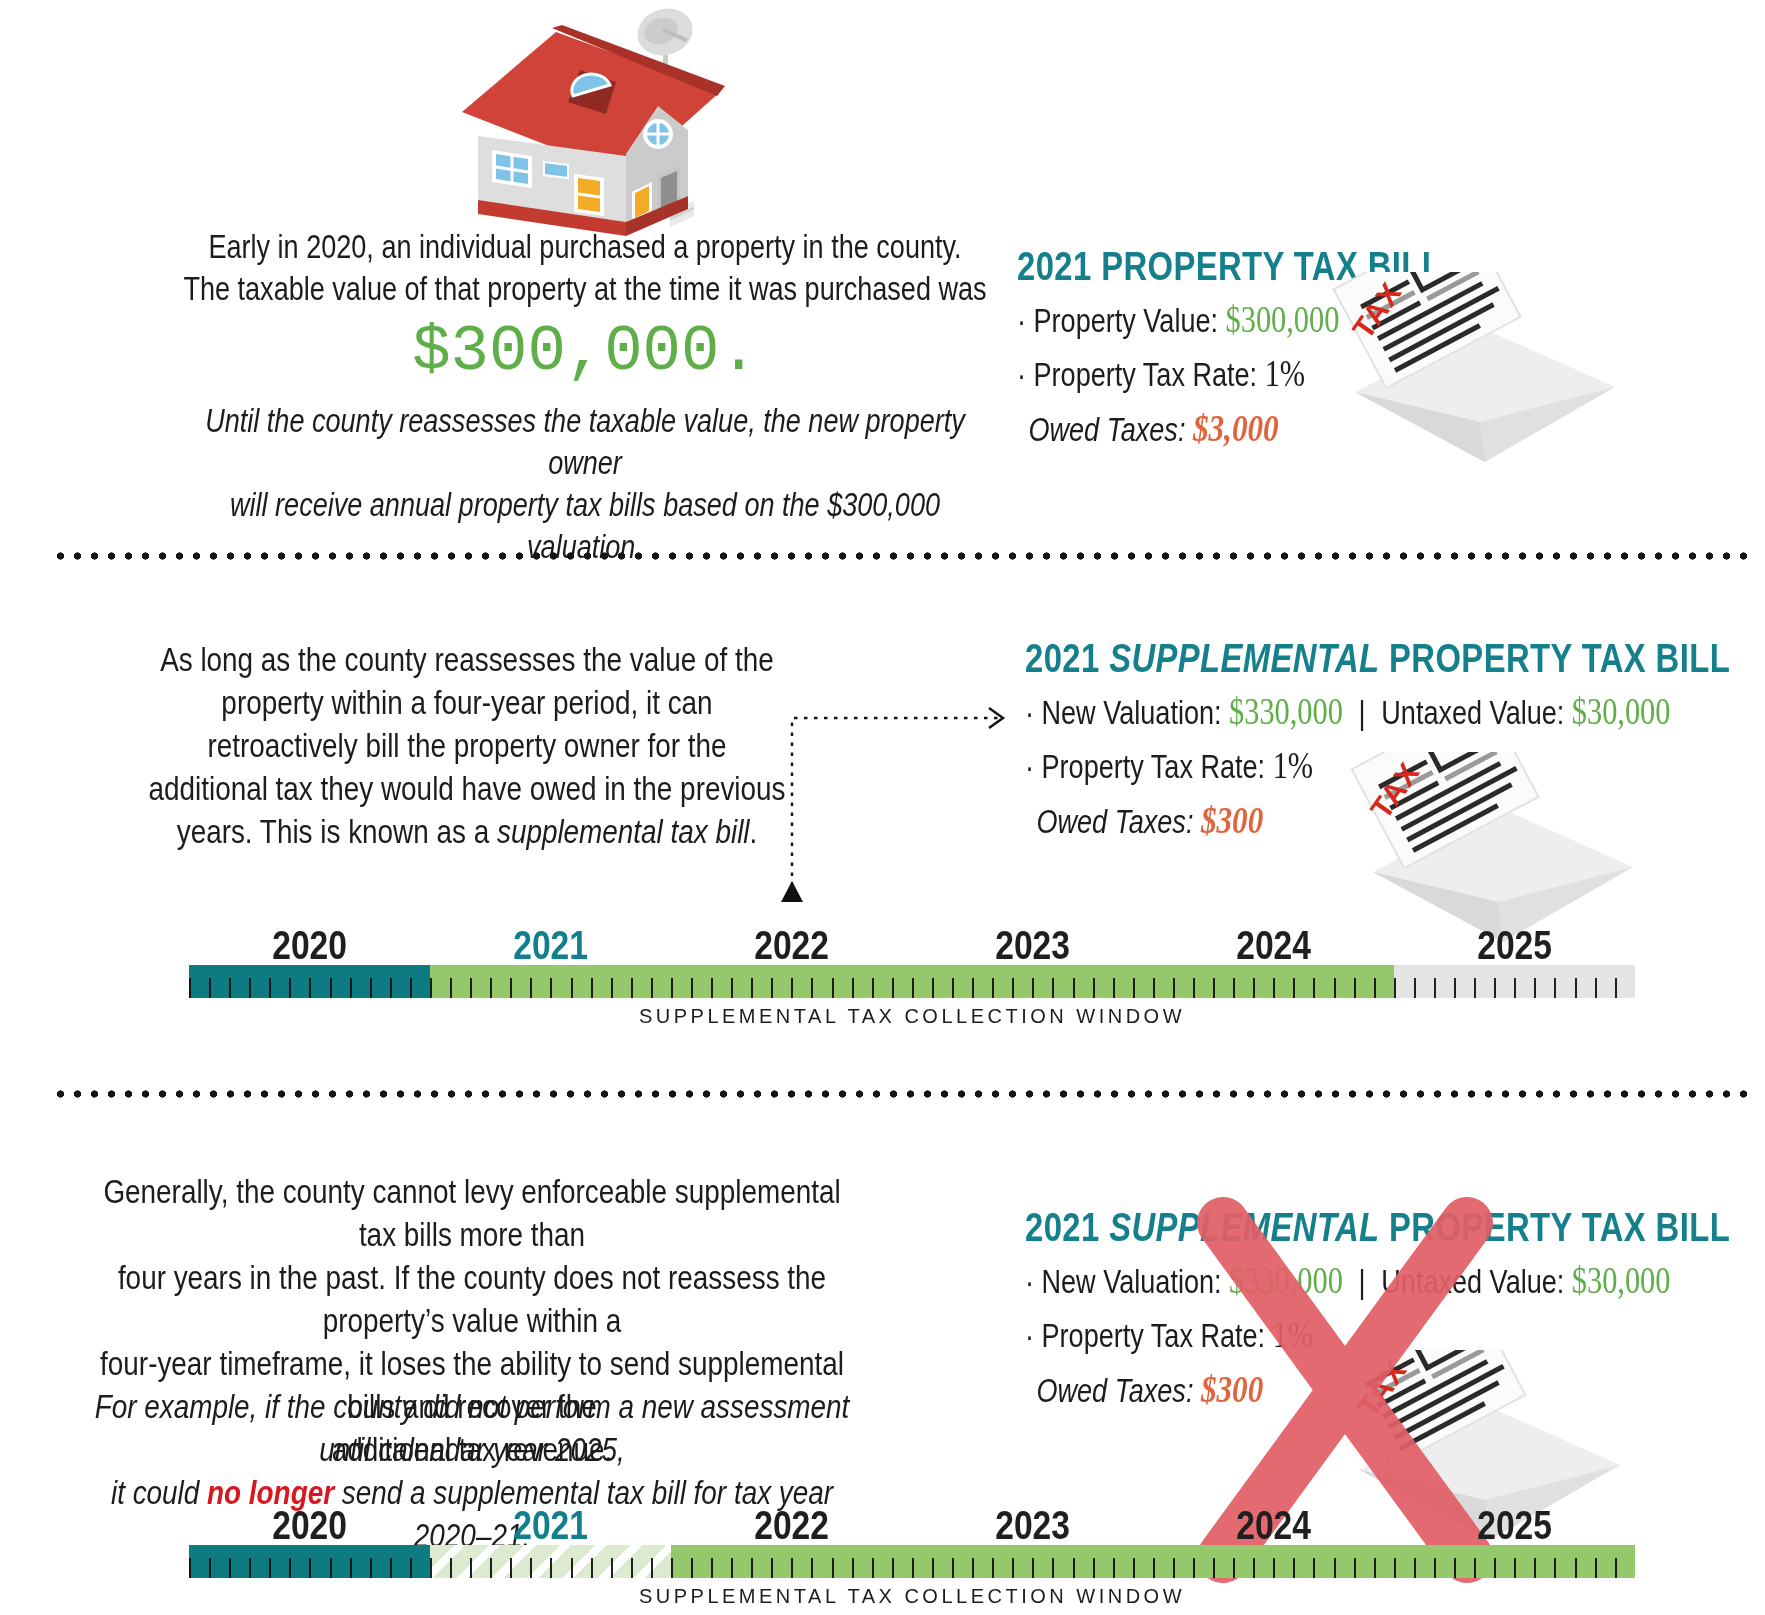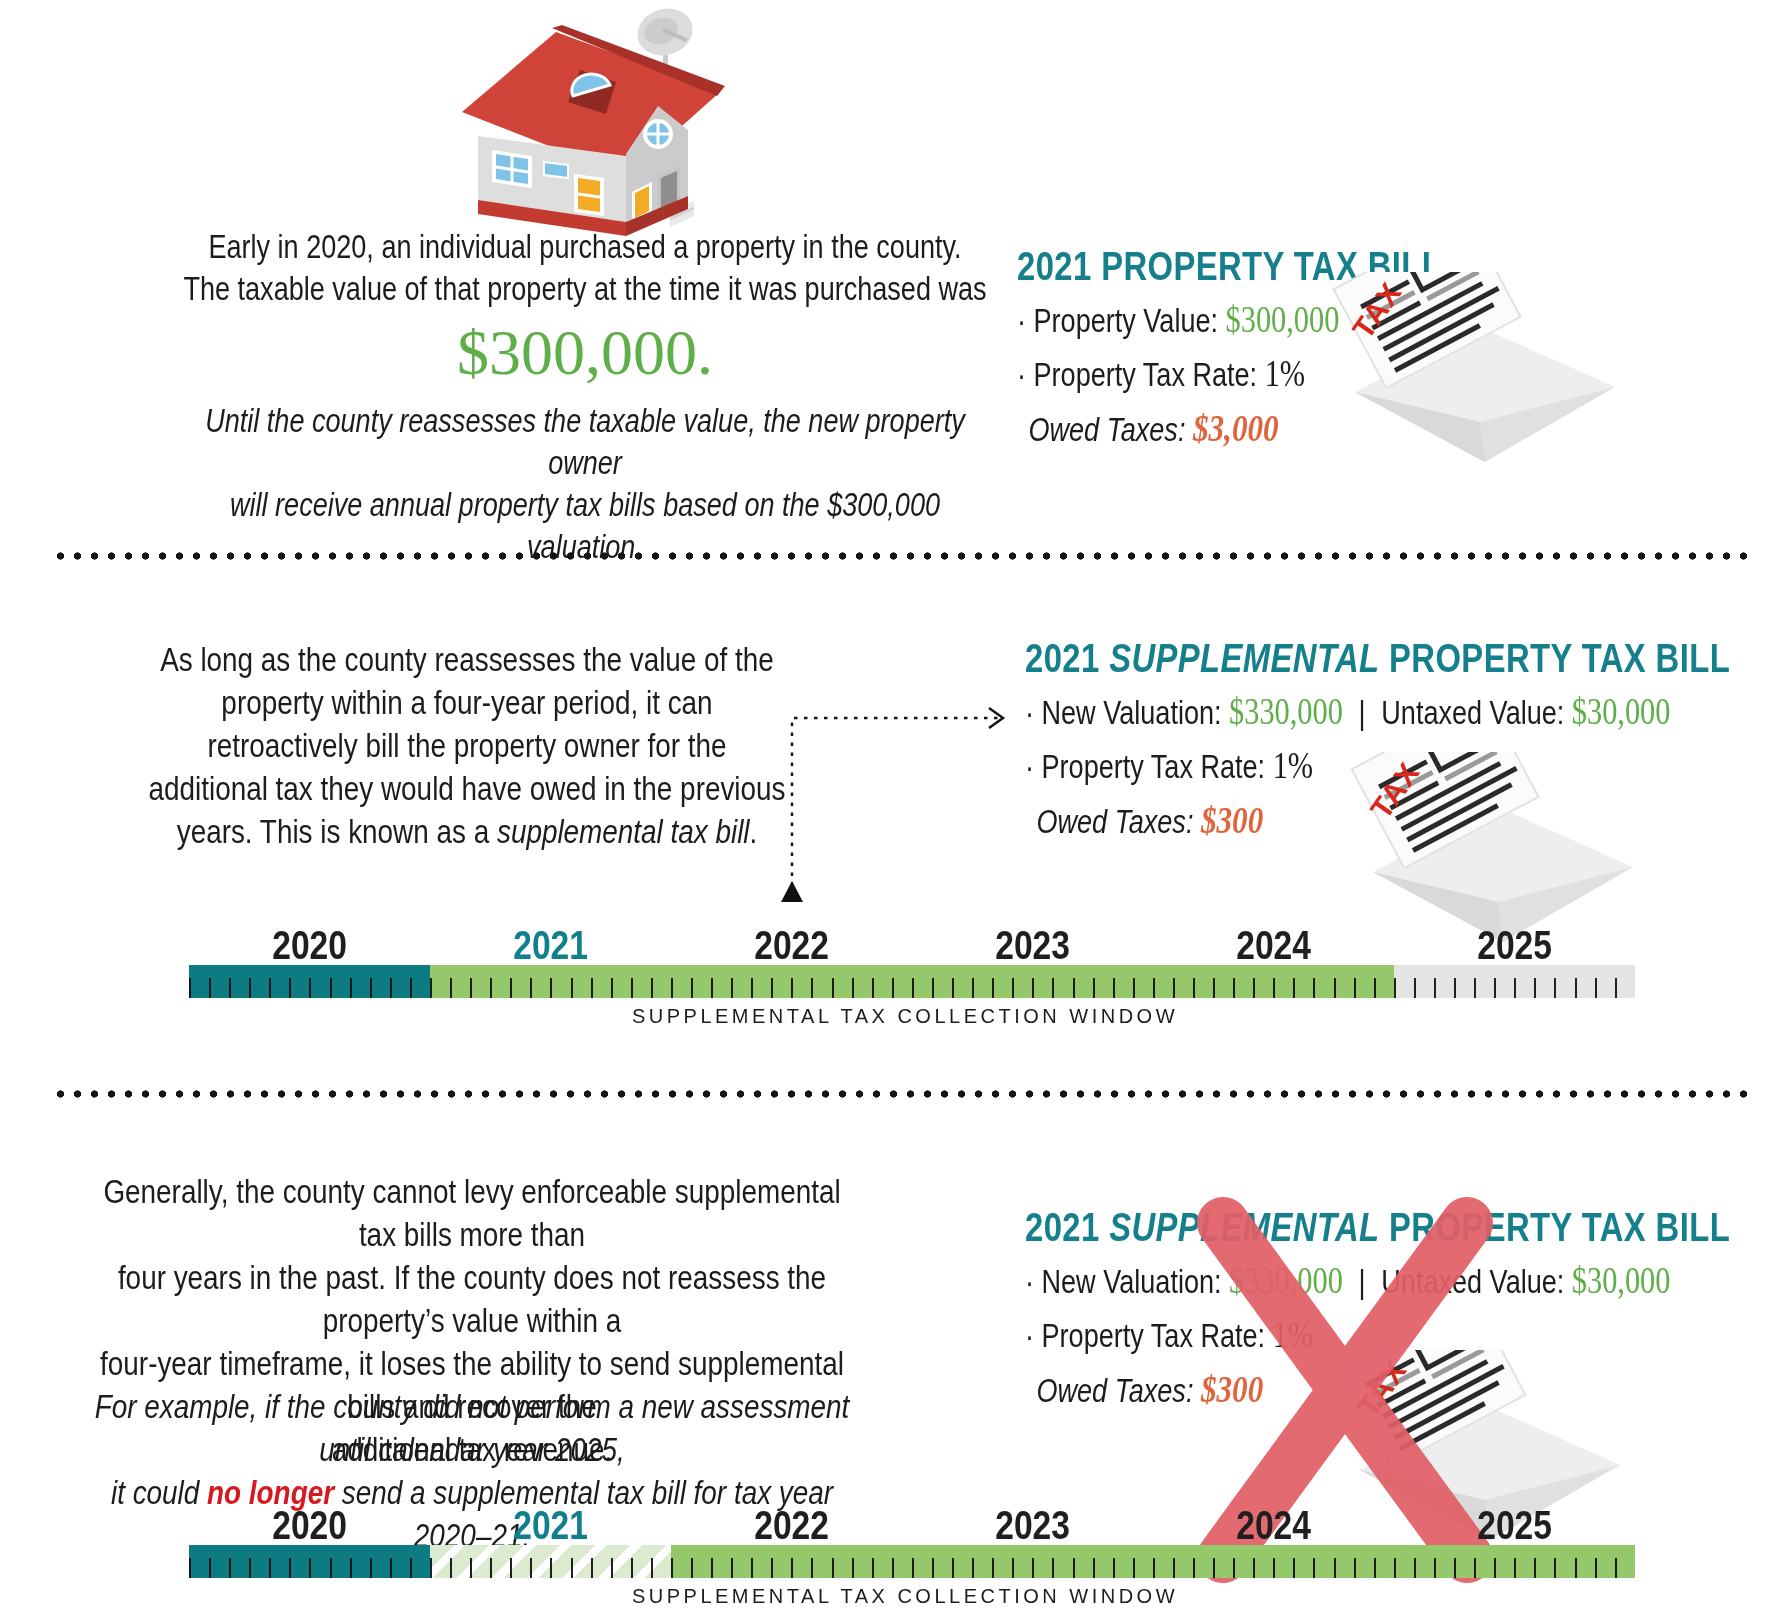--- a/index.html
+++ b/index.html
@@ -7,21 +7,21 @@
           font-family:"Liberation Sans",sans-serif;color:#1c1c1c;}
   .abs{position:absolute;}
   .cond{transform:scaleX(0.82);transform-origin:center top;}
   .condL{transform:scaleX(0.82);transform-origin:left top;}
   .center{text-align:center;}
   .body-text{font-size:33px;line-height:42px;font-weight:500;color:#1c1c1c;}
   .body-text-lg{font-size:34px;line-height:43px;font-weight:500;color:#1c1c1c;}
   .italic{font-style:italic;}
   .green{color:#5fae49;}
   .redword{color:#d7191f;font-weight:700;}
-  .big-value{font-family:Liberation Serif, serif;font-size:64px;color:#5fae49;}
+  .big-value{font-family:Liberation Mono, monospace;font-size:64px;color:#5fae49;}
   .bill{width:720px;}
   .bill-title{font-size:40px;font-weight:700;color:#15808c;letter-spacing:0.5px;white-space:nowrap;}
   .bill-row{font-size:33px;font-weight:500;white-space:nowrap;color:#1c1c1c;}
   .bill-val{font-family:"Liberation Serif",serif;font-size:37px;}
   .owed-row{font-size:33px;font-weight:500;font-style:italic;padding-left:14px;white-space:nowrap;}
   .owed-val{font-family:"Liberation Serif",serif;font-size:38px;font-weight:700;font-style:italic;color:#e0653c;}
   .sep{padding:0 10px;font-weight:400;}
   .divider{height:12px;background-image:radial-gradient(circle,#151515 0 3.4px,transparent 3.8px);
            background-size:17px 12px;background-repeat:repeat-x;background-position:left center;}
   
@@ -31,21 +31,21 @@
   .tl-year span{display:inline-block;transform:scaleX(0.82);transform-origin:center top;}
   .tl-year.hl{color:#11808c;}
   .tl-bar{position:relative;display:flex;width:1446px;height:33px;margin-top:1px;}
   .tl-seg{height:33px;}
   .seg-teal{background:#0d7c82;}
   .seg-green{background:#95c76b;}
   .seg-gray{background:#e4e4e4;}
   .seg-hatched{background:repeating-linear-gradient(135deg,#dcebcf 0 17px,#ffffff 17px 25px);}
   .tl-ticks{position:absolute;left:0;bottom:0;width:1446px;height:20px;
             background:repeating-linear-gradient(90deg,rgba(15,15,15,0.92) 0 2px,transparent 2px 20.08px);}
-  .tl-caption{position:absolute;left:234px;width:964px;text-align:center;top:83px;
+  .tl-caption{position:absolute;left:241px;width:964px;text-align:center;top:83px;
               font-size:20px;letter-spacing:3.5px;color:#1d1d1d;font-weight:500;white-space:nowrap;}
 </style>
 </head>
 <body>
 
 <div id="canvas">
 
   <svg width="0" height="0" style="position:absolute" aria-hidden="true">
     <defs>
       <symbol id="envelope" viewBox="0 0 300 200">

